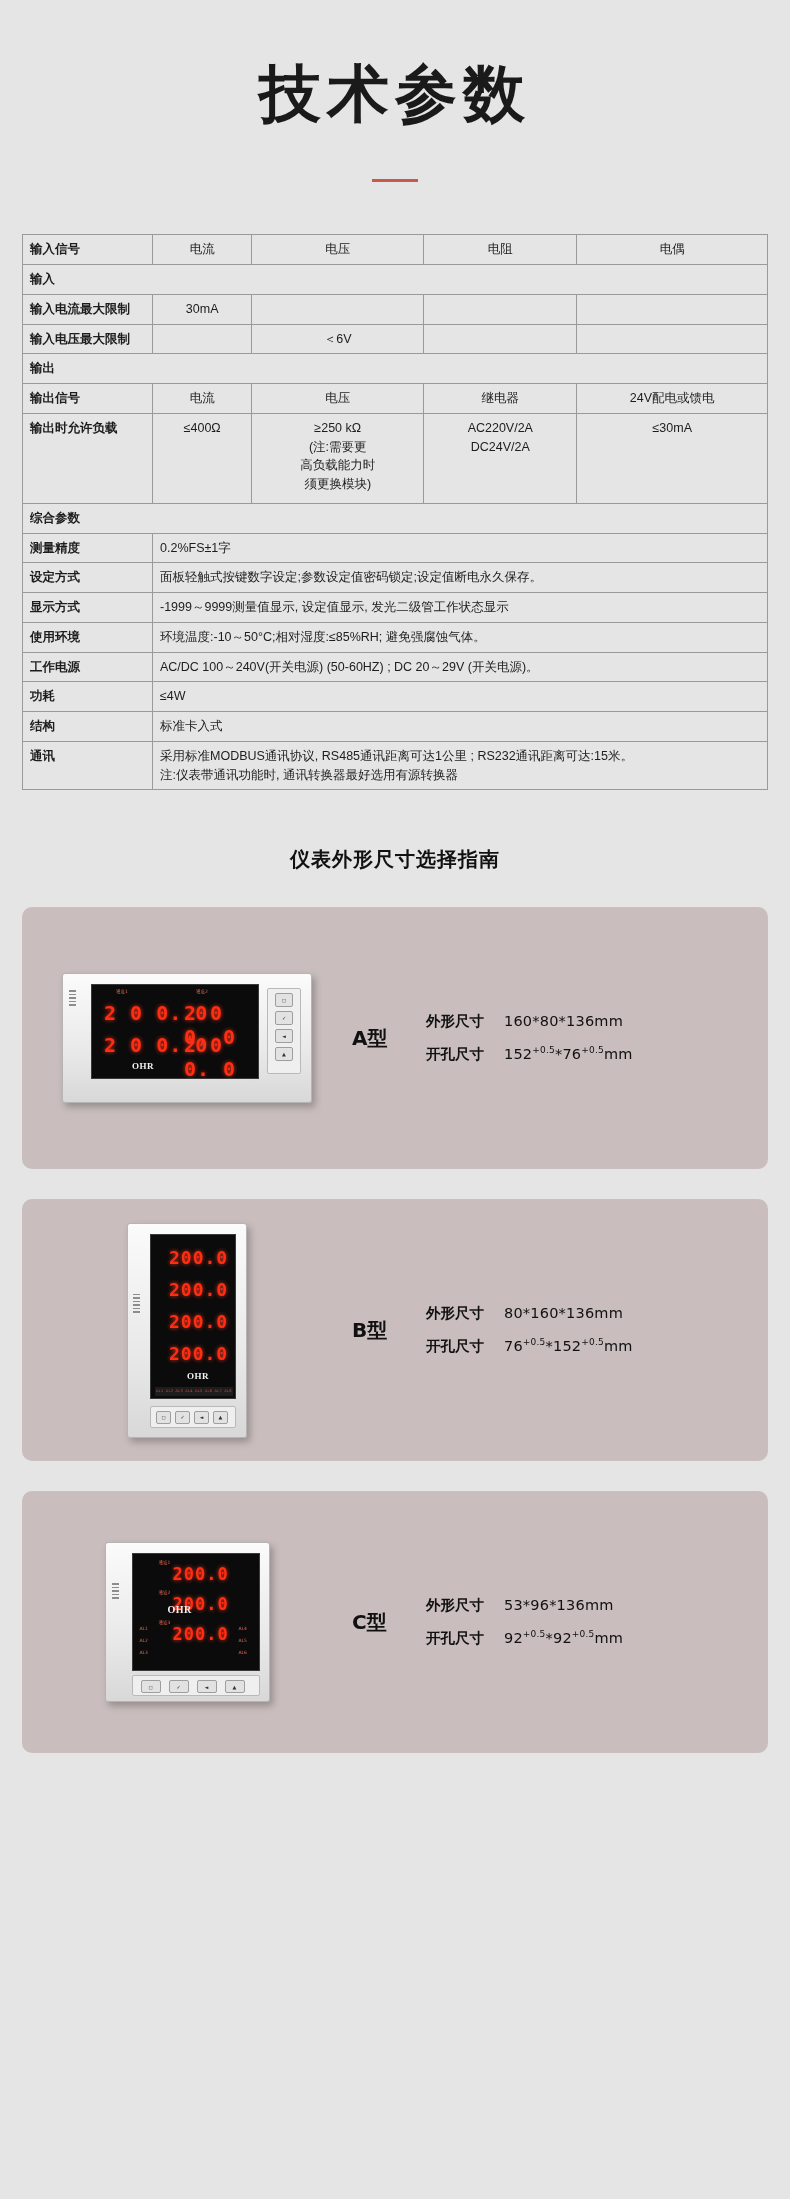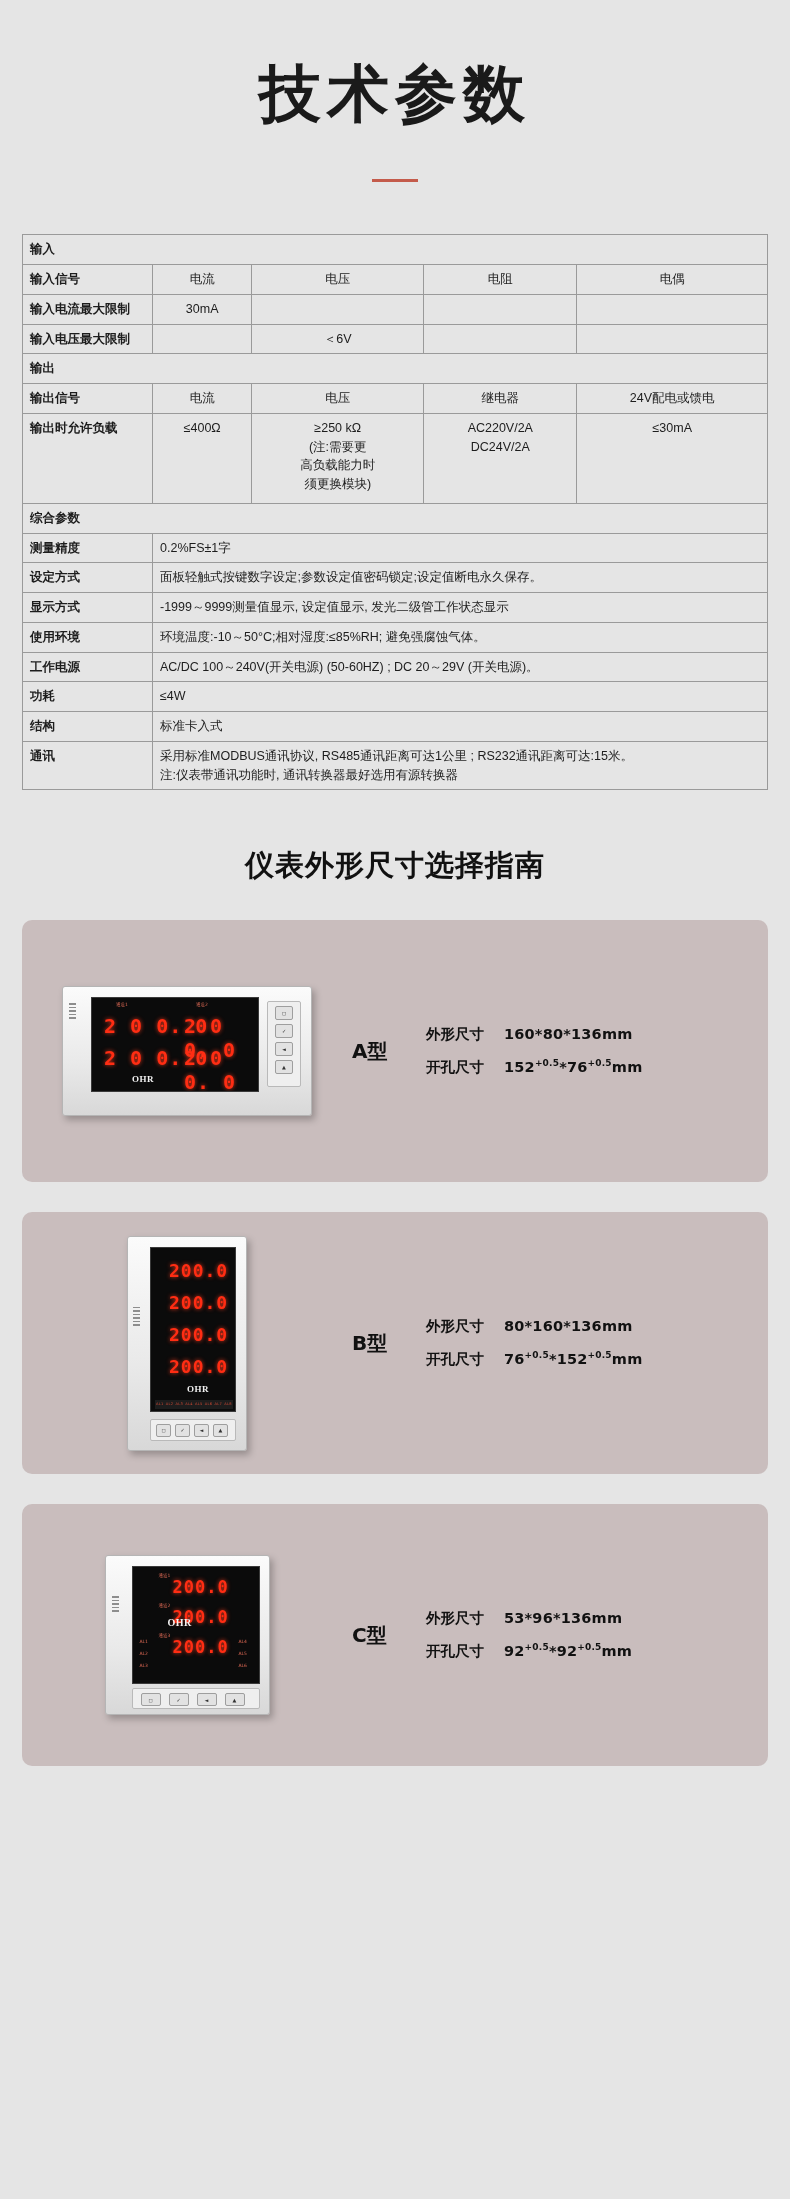--- a/index.html
+++ b/index.html
@@ -59,21 +59,21 @@
     white-space: nowrap;
   }
   td.section {
     font-weight: bold;
   }
   td.ctr { text-align: center; }
 
   
   .section-head {
     text-align: center;
-    font-size: 29px;
+    font-size: 20px;
     font-weight: bold;
     color: #111;
     margin: 56px 0 34px 0;
     letter-spacing: 1px;
     font-family: "DejaVu Sans", "Liberation Sans", sans-serif;
   }
 
   
   .card {
     margin: 0 22px 30px 22px;
@@ -101,21 +101,21 @@
     font-family: "DejaVu Sans", "Liberation Sans", sans-serif;
   }
   .card .dims {
     font-size: 14.5px;
     color: #111;
     line-height: 2.3;
     font-family: "DejaVu Sans", "Liberation Sans", sans-serif;
   }
   .dims .row { display: flex; align-items: center; }
   .dims .dim-label { font-weight: bold; width: 78px; }
-  .dims .dim-value { font-weight: bold; letter-spacing: .2px; }
+  .dims .dim-value { font-weight: normal; letter-spacing: .2px; }
   .dims sup { font-size: 9px; vertical-align: super; }
 
   
   .inst {
     position: relative;
     background: linear-gradient(180deg,#fbfbfb 0%,#e9e9e9 60%,#d8d8d8 100%);
     border: 1px solid #b5b5b5;
     border-radius: 3px;
     box-shadow: 3px 4px 7px rgba(0,0,0,.25);
   }
@@ -192,28 +192,28 @@
 
   <div class="title-block">
     <div class="main-title">技术参数</div>
     <div class="title-rule"></div>
   </div>
 
   <div class="table-wrap">
     <table class="spec">
       <tbody>
         <tr>
-          <td class="section" colspan="5">输入</td>
-        </tr>
-        <tr>
           <td class="lbl">输入信号</td>
           <td class="ctr">电流</td>
           <td class="ctr">电压</td>
           <td class="ctr">电阻</td>
           <td class="ctr">电偶</td>
+        </tr>
+        <tr>
+          <td class="section" colspan="5">输入</td>
         </tr>
         <tr>
           <td class="lbl">输入电流最大限制</td>
           <td class="ctr">30mA</td>
           <td></td>
           <td></td>
           <td></td>
         </tr>
         <tr>
           <td class="lbl">输入电压最大限制</td>

